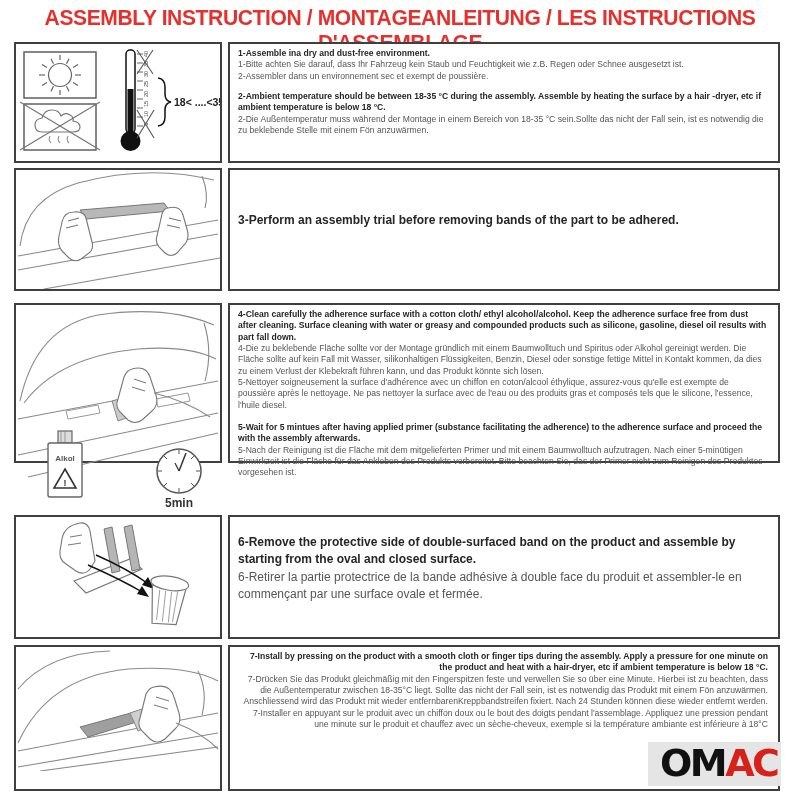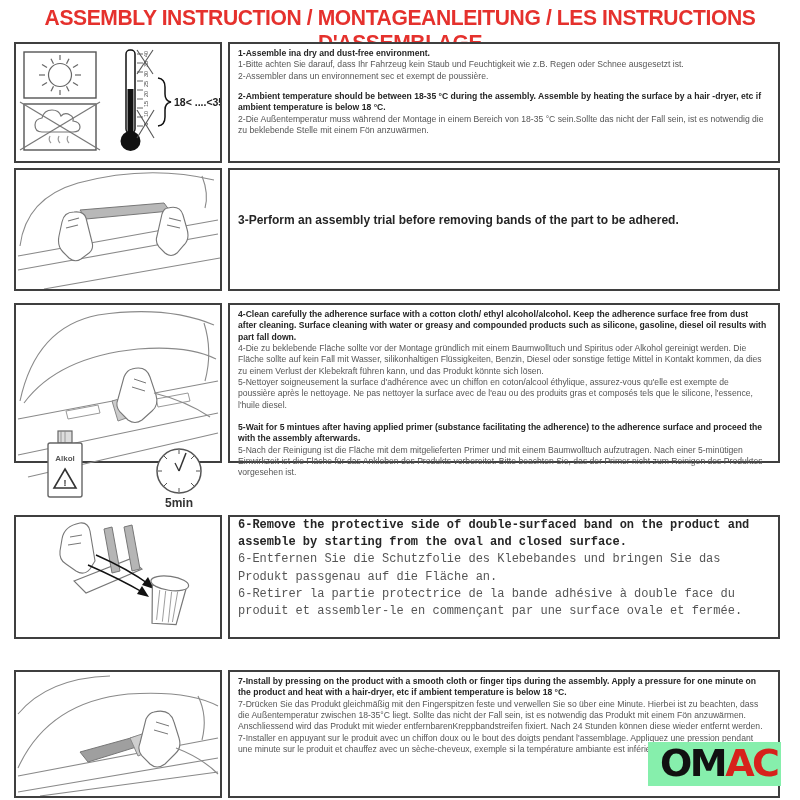--- a/index.html
+++ b/index.html
@@ -15,24 +15,24 @@
   .lg{font-size:12px;line-height:1.42;}
   .step{margin:0 0 9px 0;}
   .step:last-child{margin-bottom:0;}
   p{margin:0;}
   .en{font-weight:700;color:#262626;}
   .de,.fr{color:#555;}
   
   .r1{top:42px;height:121px;}
   .r2{top:168px;height:123px;}
   .r3{top:303px;height:160px;}
-  .r4{top:515px;height:124px;font-family:Liberation Mono, monospace;}
-  .r5{top:670px;height:128px;}
+  .r4{top:515px;height:124px;}
+  .r5{top:645px;height:146px;text-align:right;}
   svg{display:block;}
-  .logo{position:absolute;left:648px;top:742px;z-index:5;background:#86efac;
+  .logo{position:absolute;left:648px;top:742px;z-index:5;background:#e5e5e5;
         padding:2px 4px 4px 12px;font-size:38px;font-weight:900;letter-spacing:-2.5px;
         font-family:"DejaVu Sans", sans-serif;line-height:1;}
   .logo .k{color:#111111;}
   .logo .r{color:#d7221c;}
 </style>
 </head>
 <body>
 
 <div class="page">
 
@@ -224,21 +224,20 @@
             <line x1="148" y1="74" x2="149" y2="105"></line>
           <line x1="154" y1="74" x2="155" y2="105"></line>
             <line x1="160" y1="73" x2="159" y2="104"></line>
         </g>
       </g>
     </svg>
   </div>
   <div class="cell txt lg r4 vcenter">
     <div class="step">
       <p class="en">6-Remove the protective side of double-surfaced band on the product and assemble by starting from the oval and closed surface.</p>
-      <p class="de">6-Entfernen Sie die Schutzfolie des Klebebandes und bringen Sie das Produkt passgenau auf die Fläche an.</p>
       <p class="fr">6-Retirer la partie protectrice de la bande adhésive à double face du produit et assembler-le en commençant par une surface ovale et fermée.</p>
     </div>
   </div>
 
   <div class="cell illu r5">
     <svg width="204" height="124" viewBox="0 0 204 124">
       <g fill="none" stroke="#8a8a8a" stroke-width="1.1">
         <path d="M2,42 Q32,6 94,4"></path>
         <path d="M2,96 Q32,30 112,22 Q172,18 202,34"></path>
         <path d="M182,24 q10,20 4,44"></path>

